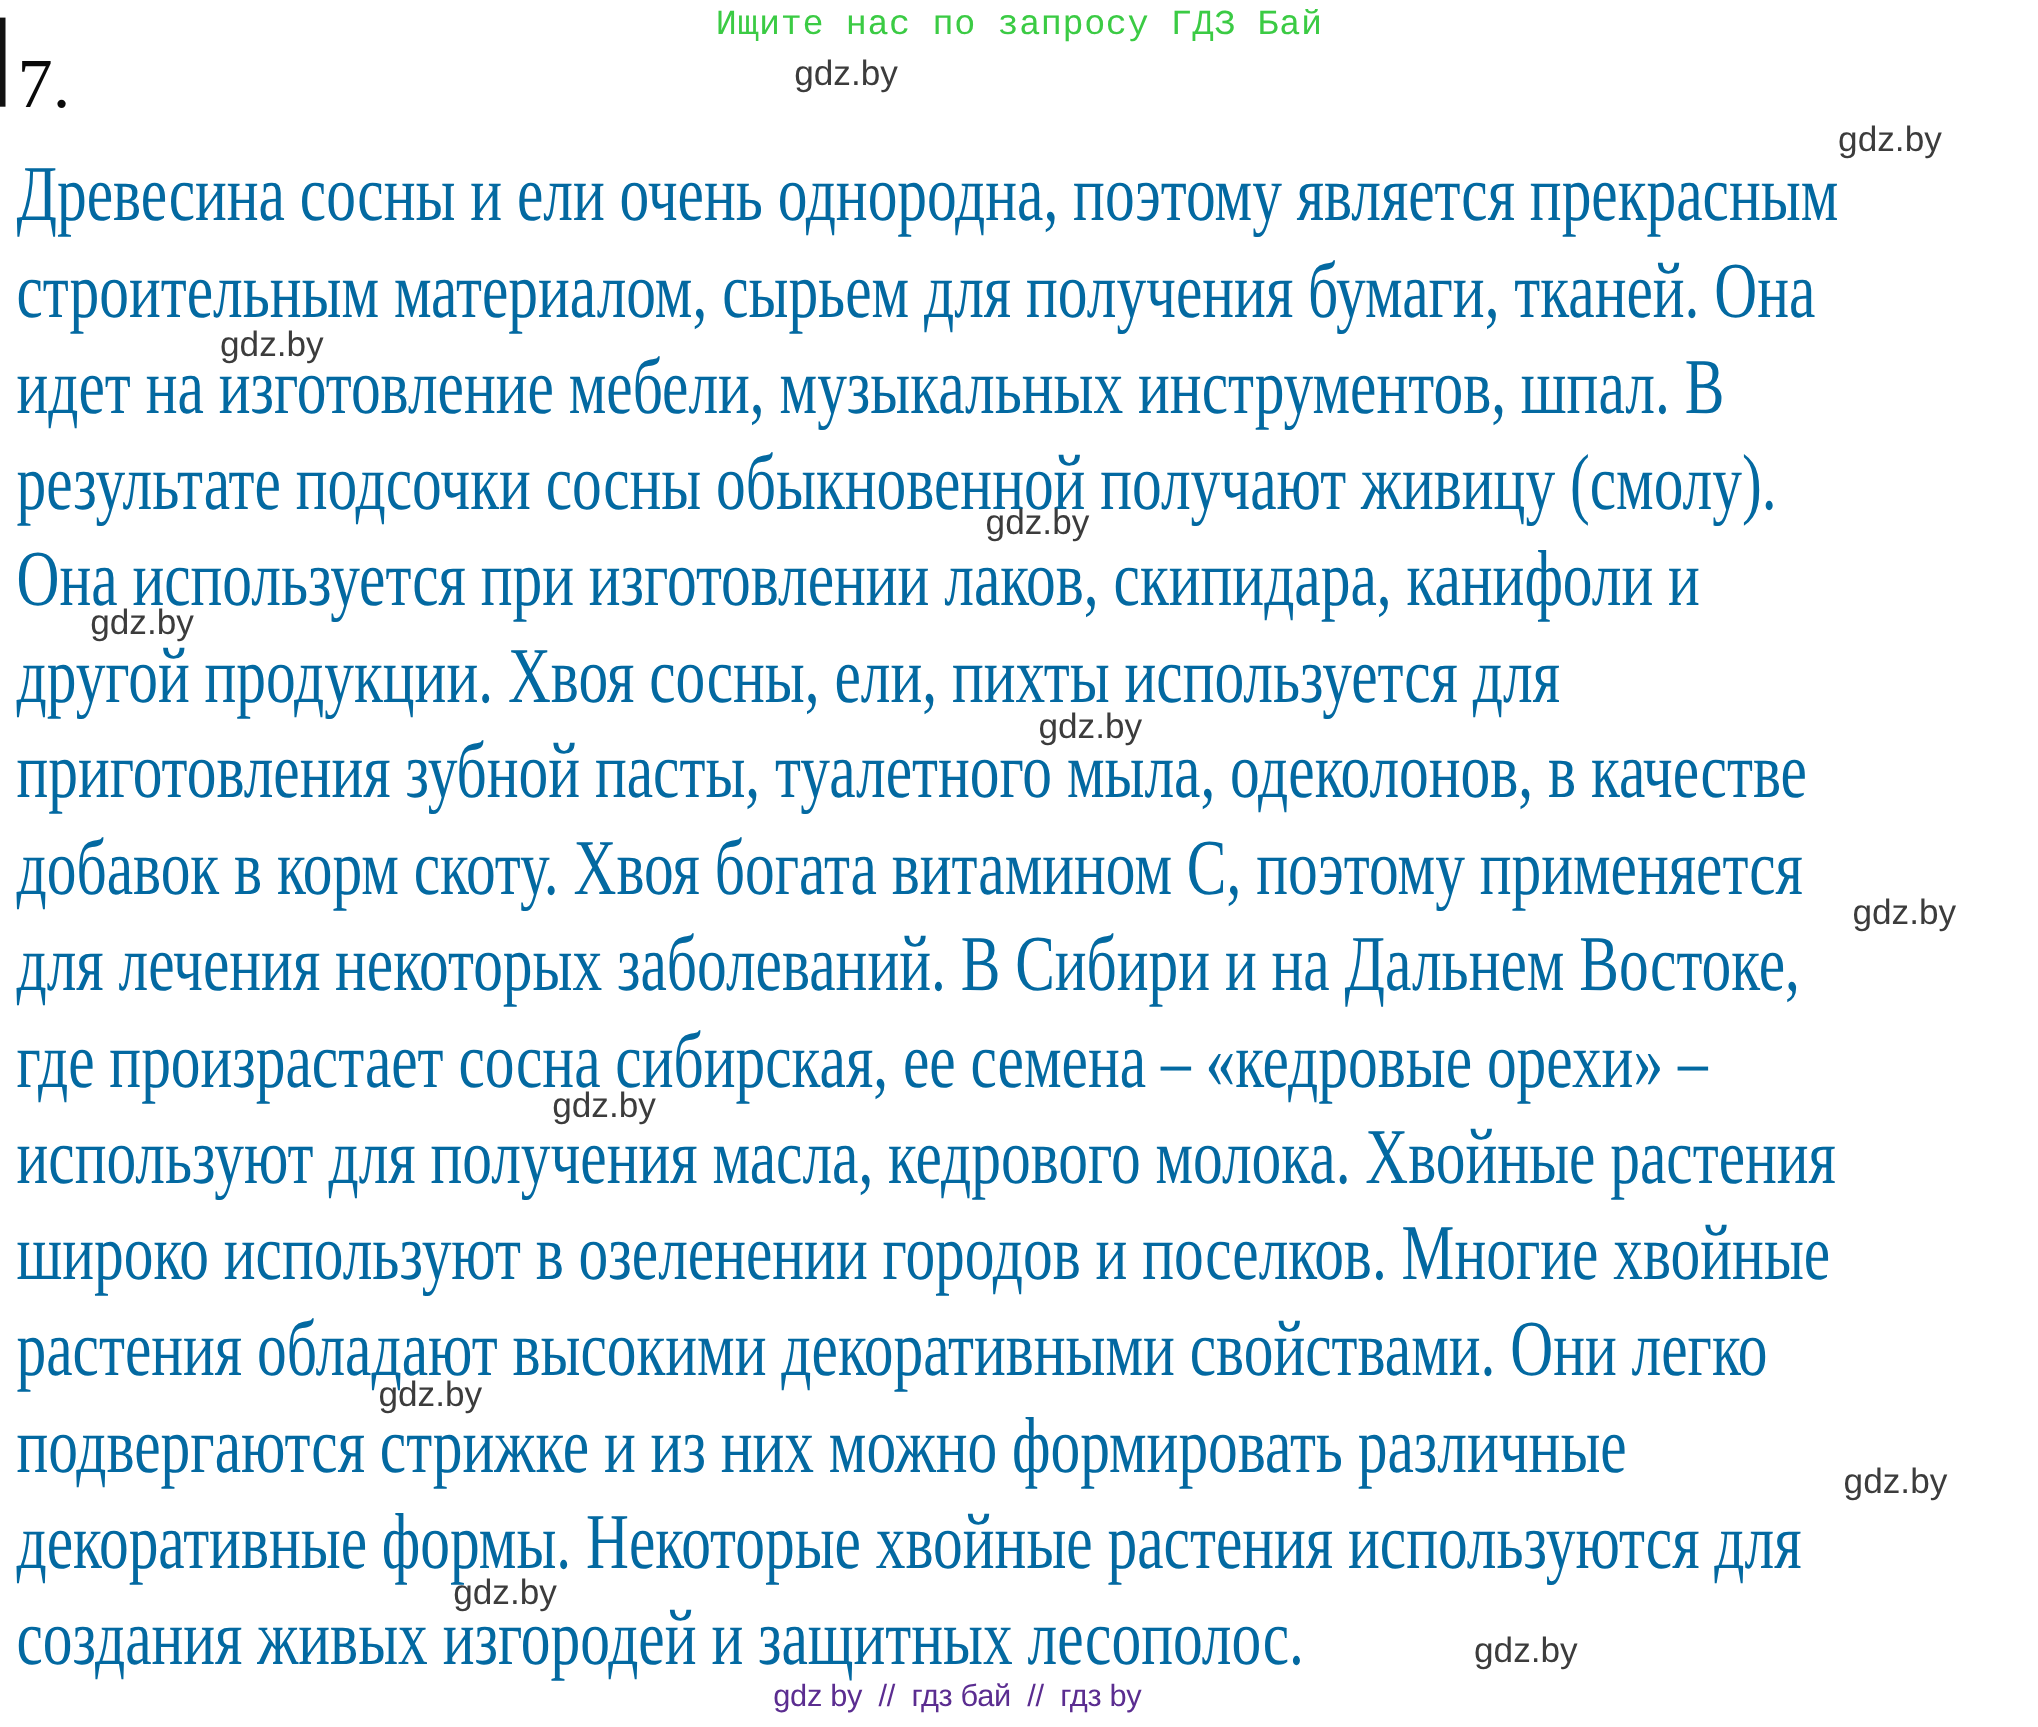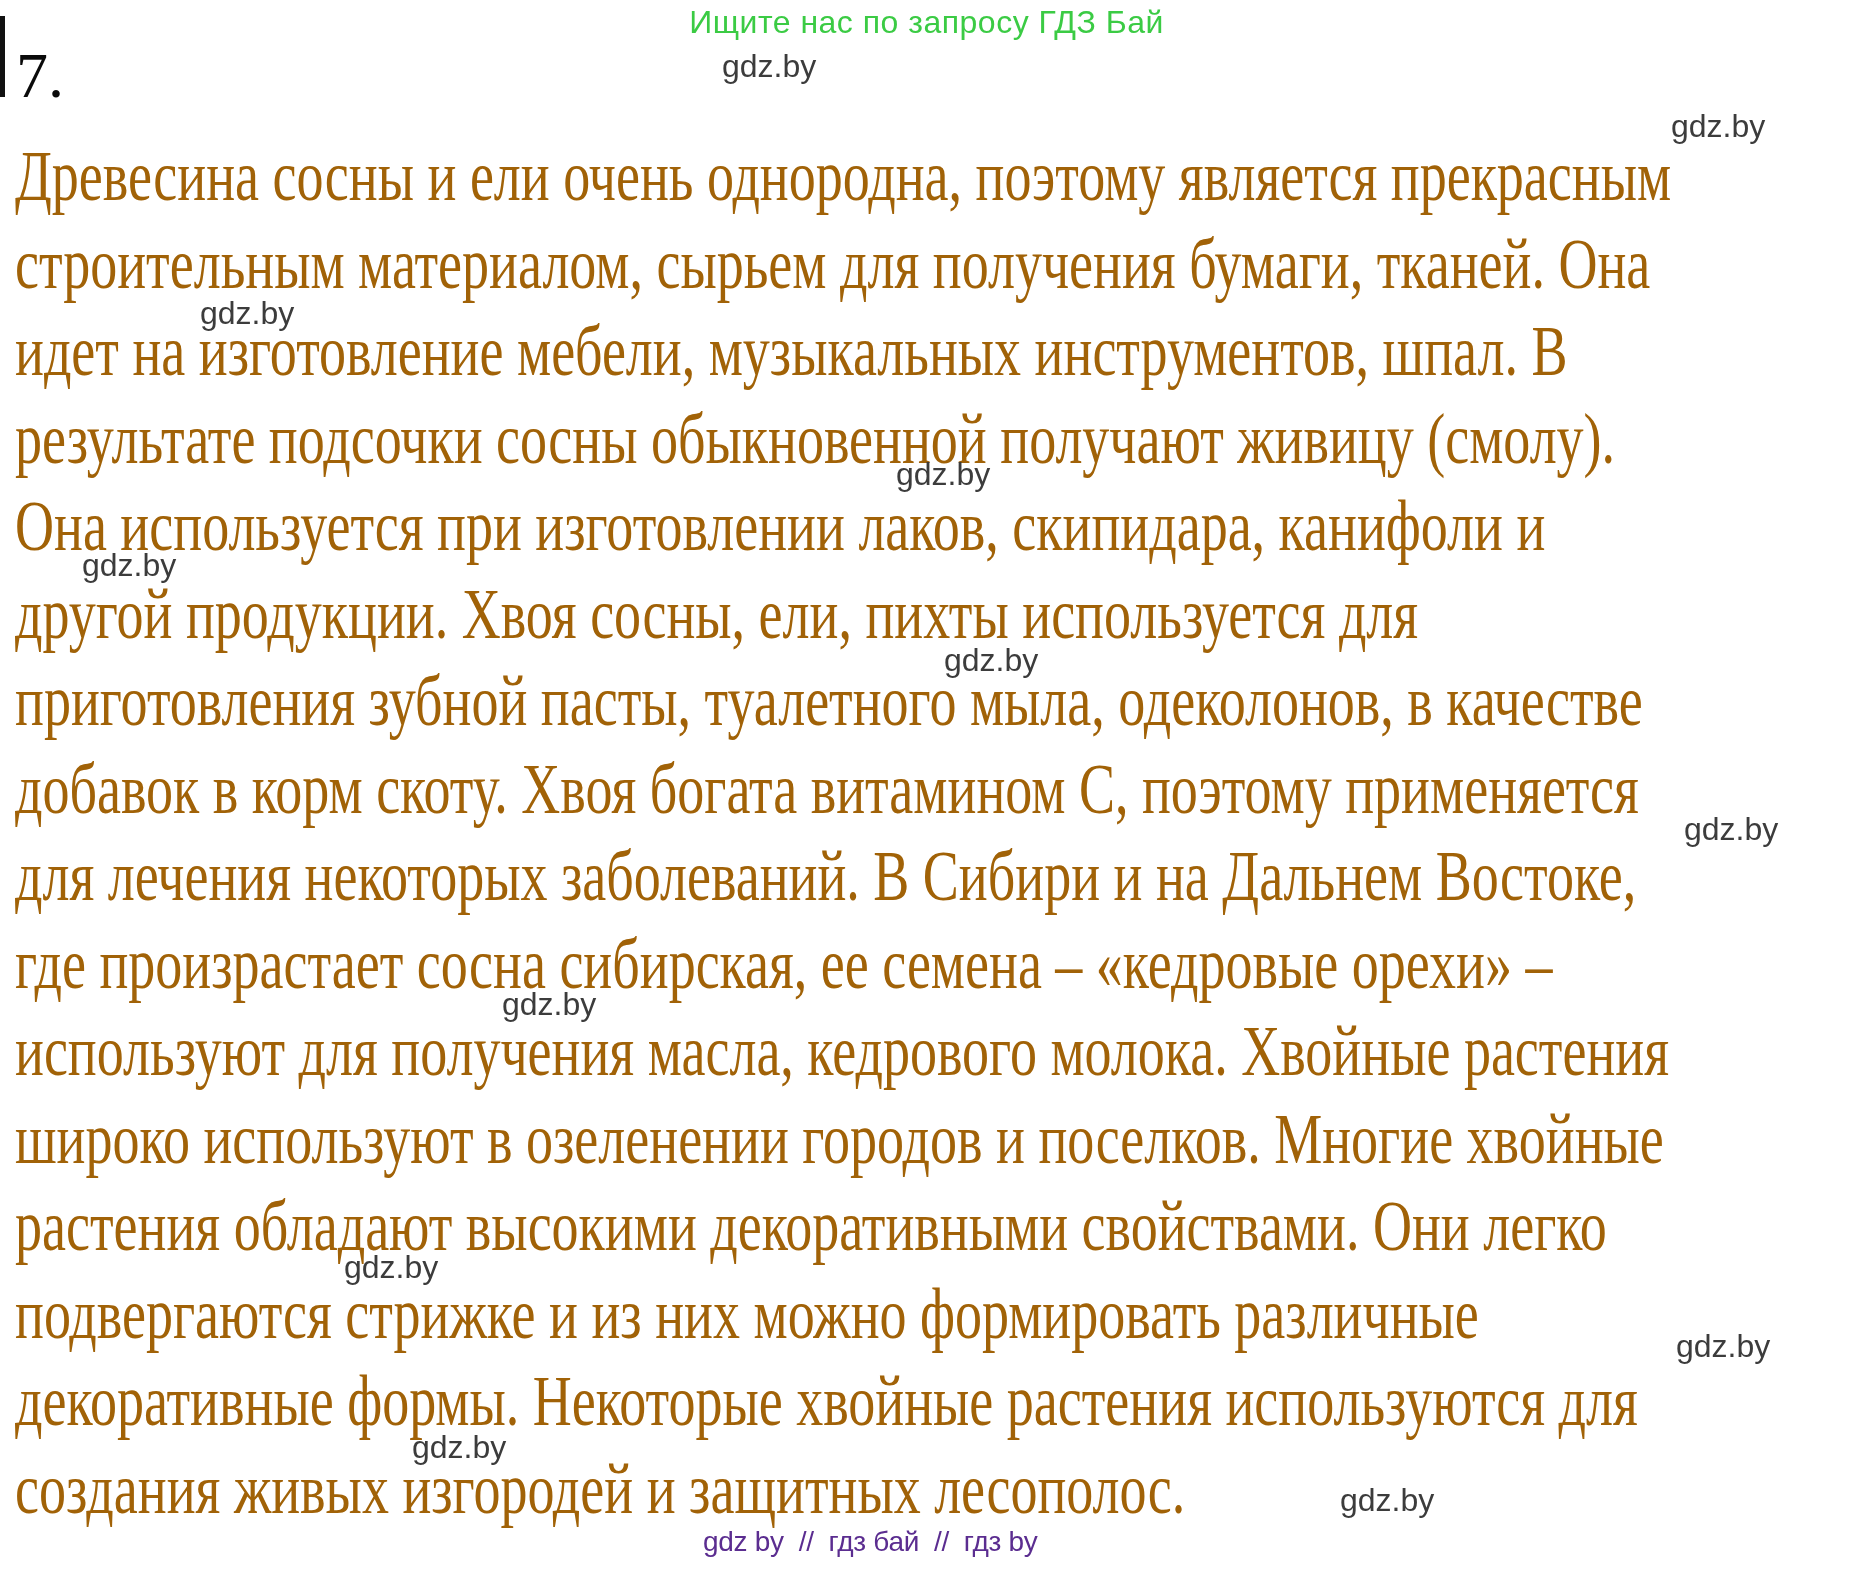--- a/index.html
+++ b/index.html
@@ -15,21 +15,21 @@
     font-family: "Liberation Sans", sans-serif;
   }
 
   
   .promo-header {
     position: absolute;
     top: 4px;
     left: 0;
     width: 1853px;
     text-align: center;
-    font-family: Liberation Sans, sans-serif;
+    font-family: Liberation Mono, monospace;
     font-size: 32px;
     font-weight: 500;
     color: #3bcb44;
     letter-spacing: 0.5px;
     white-space: pre;
   }
 
   
   .item-number {
     position: absolute;
@@ -42,21 +42,21 @@
   }
 
   
   .paragraph {
     position: absolute;
     left: 15px;
     top: 133px;
     width: 1838px;
     font-family: "Liberation Serif", serif;
     font-size: 72px;
-    color: #a16207;
+    color: #0369a1;
   }
   .text-line {
     height: 87.5px;
     line-height: 87.5px;
     white-space: nowrap;
     transform: scaleX(0.75);
     transform-origin: 0 50%;
   }
 
   

